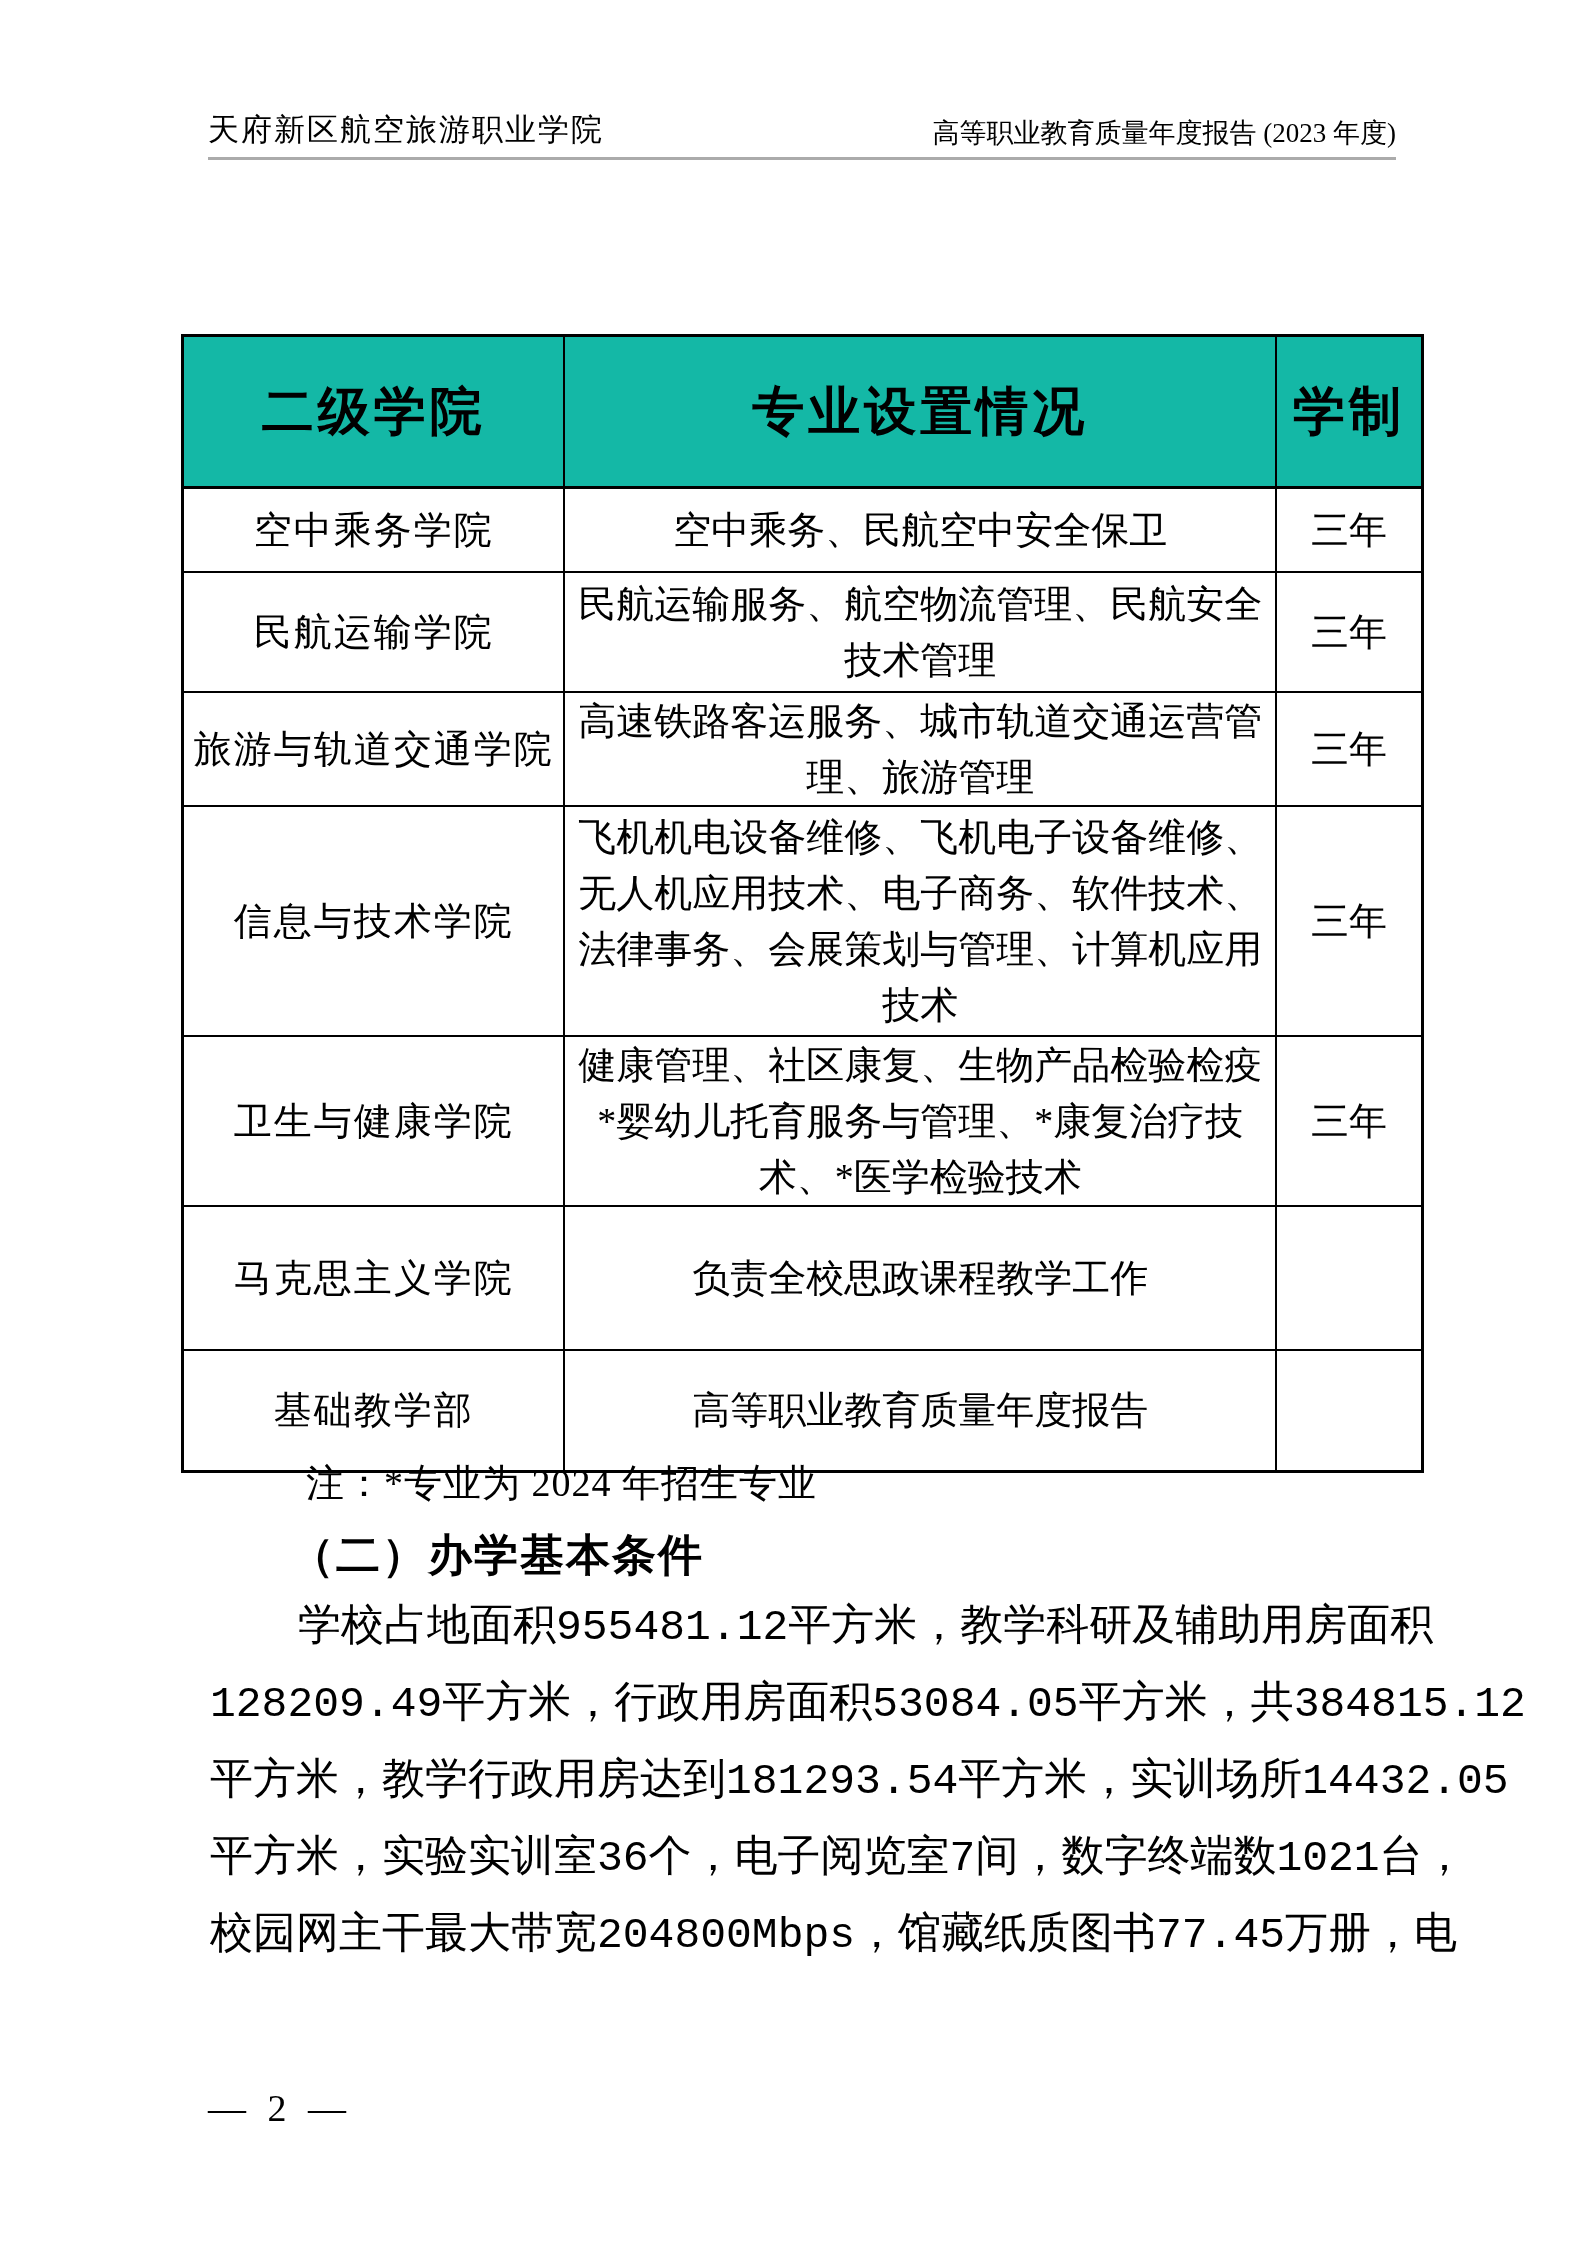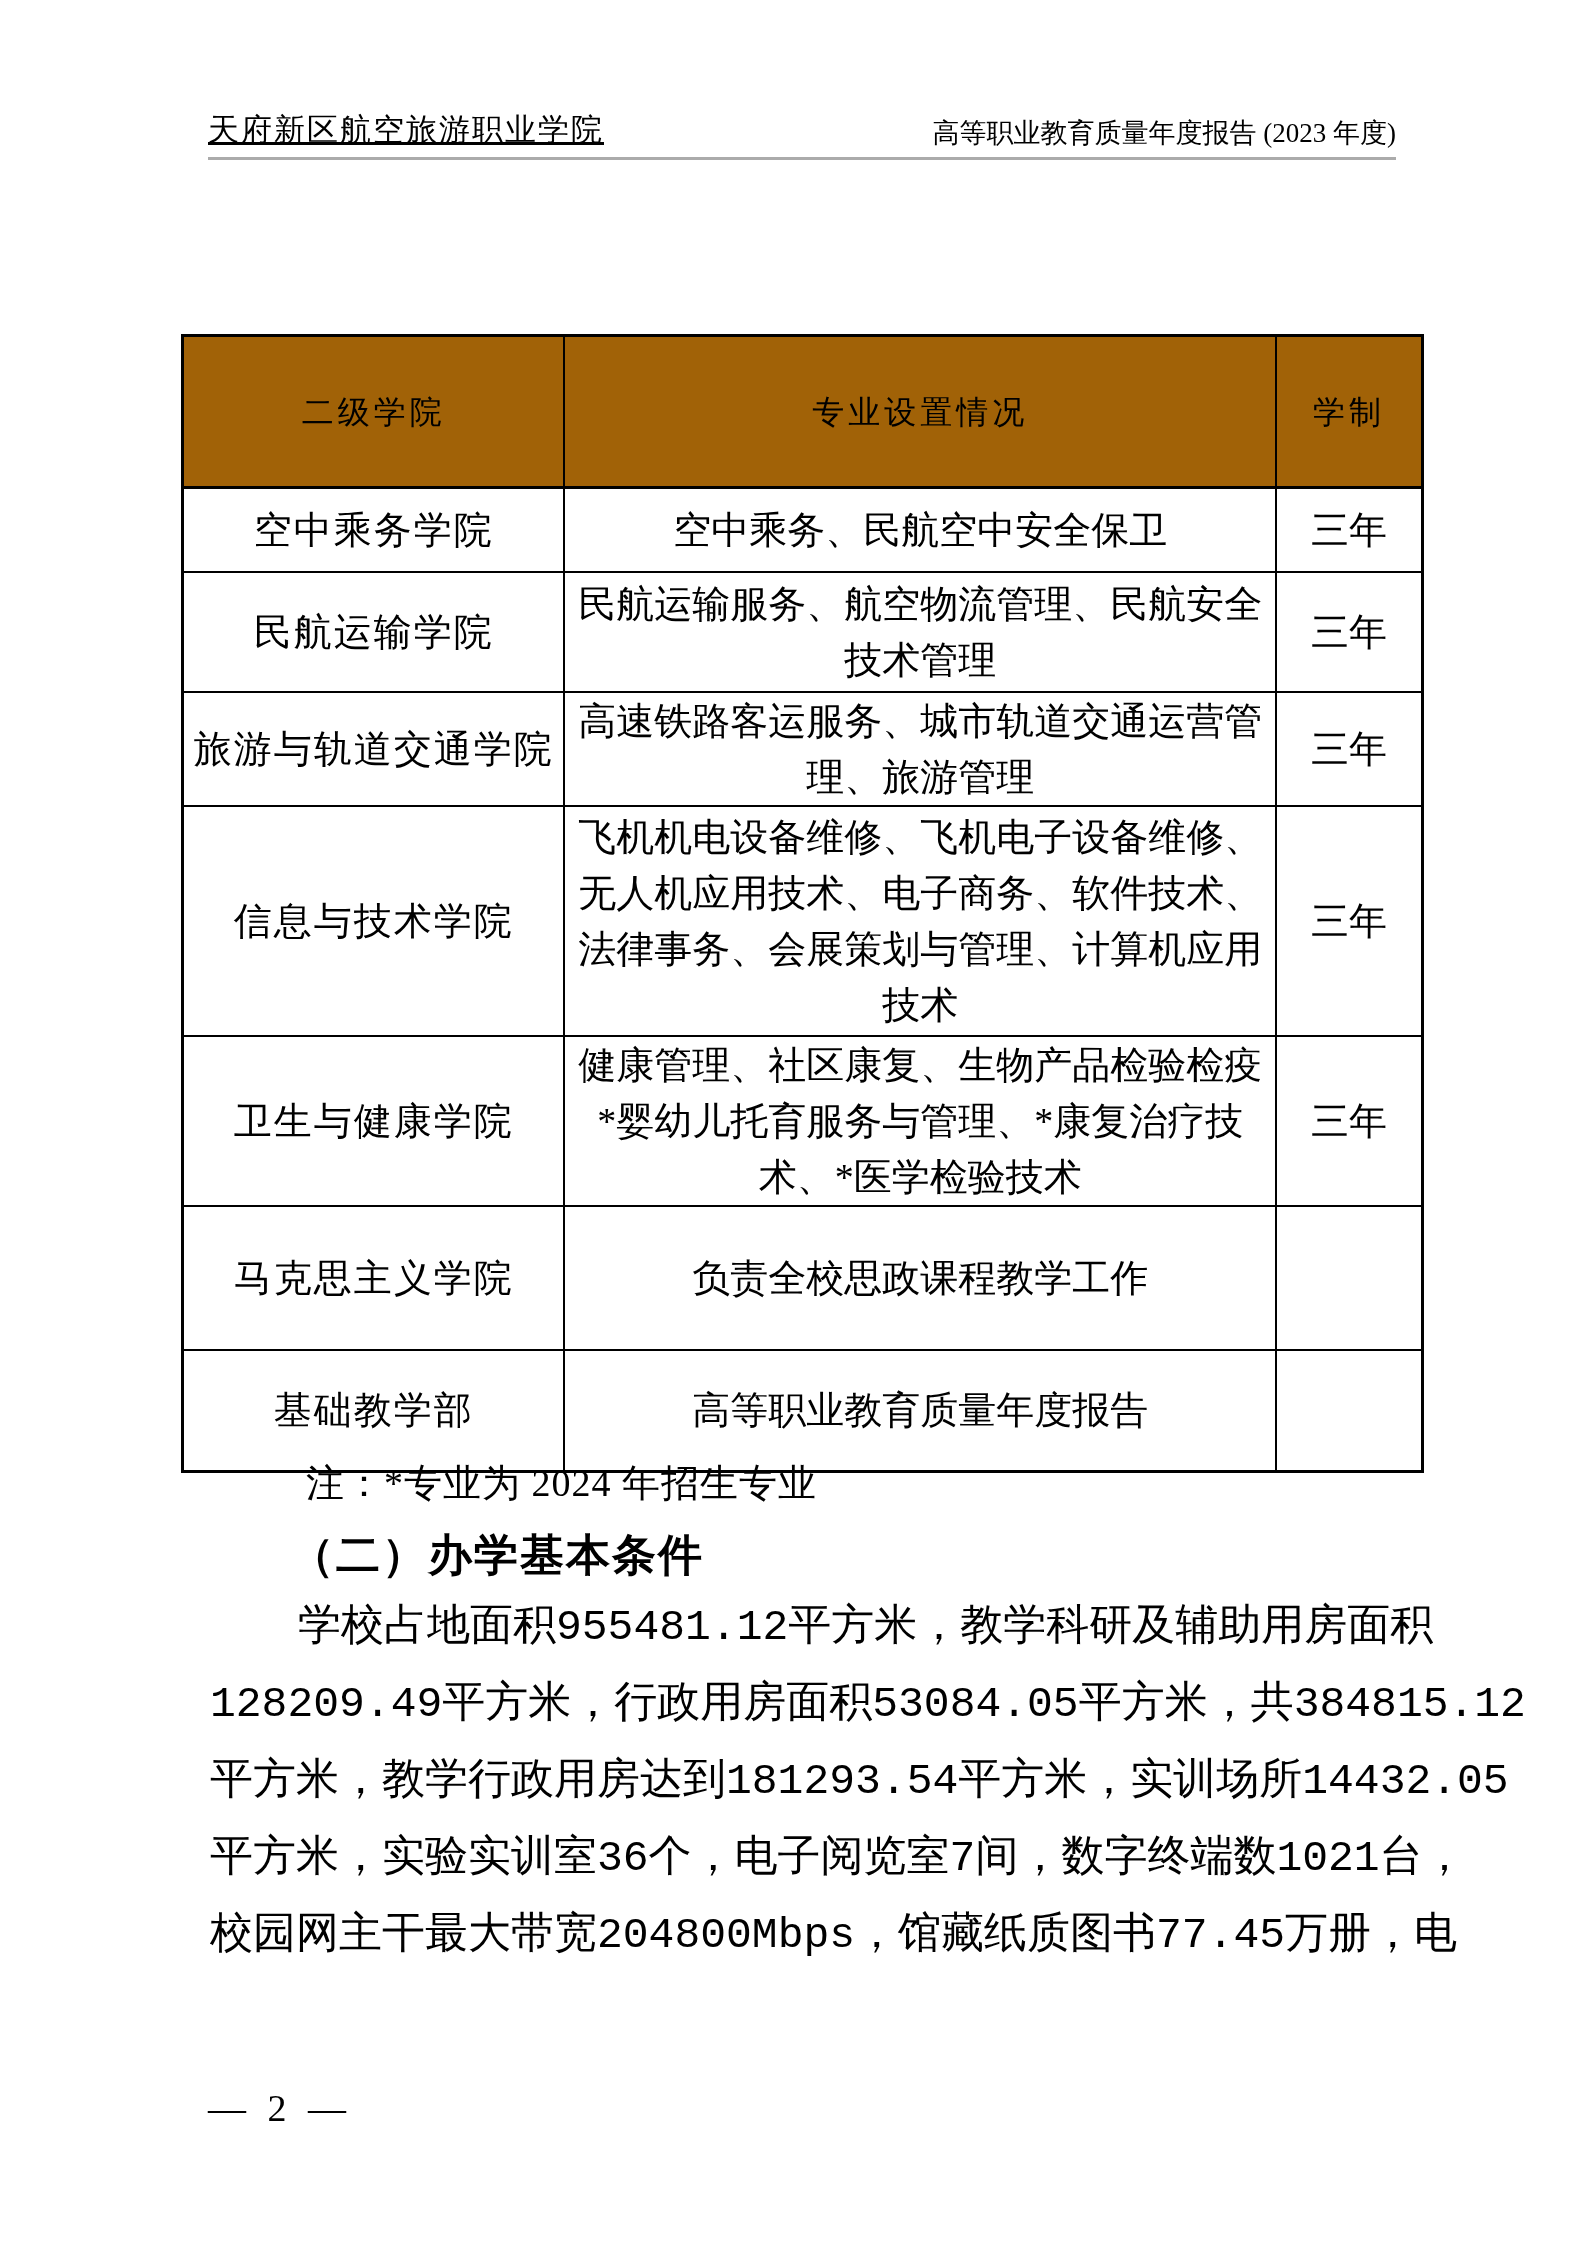--- a/index.html
+++ b/index.html
@@ -13,21 +13,21 @@
   }
   .page{position:absolute;inset:0;}
 
   
   .pg-header{
     position:absolute;left:208px;top:108px;width:1188px;height:52px;
     display:flex;justify-content:space-between;align-items:flex-end;
     border-bottom:3px solid #ababab;
     padding-bottom:6px;box-sizing:border-box;
   }
-  .pg-header .hl{font-size:31px;letter-spacing:2px;text-decoration:underline;}
+  .pg-header .hl{font-size:31px;letter-spacing:2px;}
   .pg-header .hr{font-size:27px;}
 
   
   .table-title{
     position:absolute;left:208px;top:282px;width:1188px;
     text-align:center;font-size:36px;letter-spacing:3px;
   }
 
   
   table.majors{
@@ -39,22 +39,22 @@
   table.majors col.c2{width:57.4%;}
   table.majors col.c3{width:11.8%;}
   table.majors th,table.majors td{
     border:2px solid #000;
     text-align:center;vertical-align:middle;
     padding:0 8px;
     font-size:38px;line-height:56px;
     font-weight:normal;
   }
   table.majors thead th{
-    background:#a16207;
-    font-weight:normal;font-size:32px;letter-spacing:4px;
+    background:#14b8a6;
+    font-weight:bold;font-size:52px;letter-spacing:4px;
     border-bottom:3px solid #000;
   }
   tr.trh{height:152px;}
   tr.tr0{height:84px;}
   tr.tr1{height:120px;padding-left:31px;}
   tr.tr2{height:112px;}
   tr.tr3{height:230px;}
   tr.tr4{height:154px;}
   tr.tr5{height:144px;}
   tr.tr6{height:122px;margin-top:16px;}

